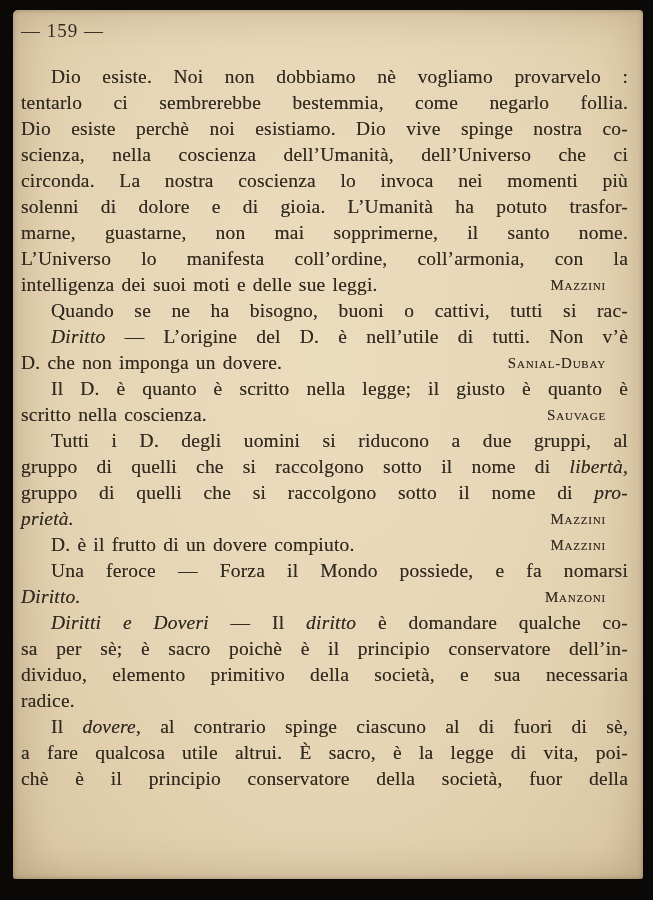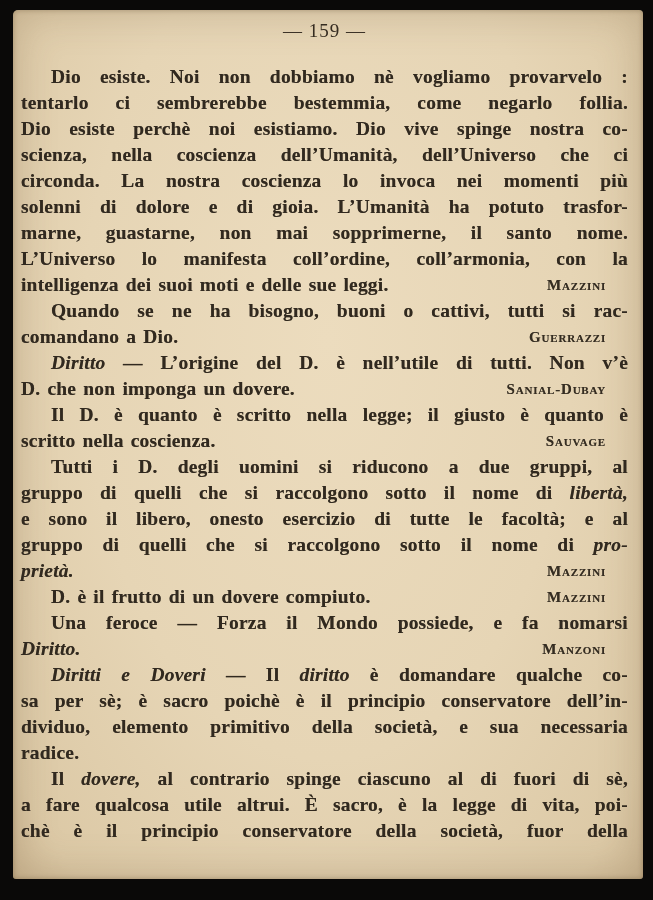--- a/index.html
+++ b/index.html
@@ -23,35 +23,33 @@
     box-shadow:
       inset 0 0 38px 6px rgba(110, 84, 48, 0.22),
       inset 0 0 4px 1px rgba(70, 50, 25, 0.25);
   }
   .page-content {
     position: absolute;
     left: 8px; top: 8px; right: 15px; bottom: 6px;
     color: #31291f;
   }
   .page-number {
-    text-align: center;
     font-size: 19px;
     line-height: 26px;
     letter-spacing: 1px;
     margin-bottom: 20px;
     color: #352c21;
   }
   .line {
     font-size: 19.5px;
     line-height: 26px;
     letter-spacing: 0.2px;
     word-spacing: 2px;
     white-space: normal;
     text-shadow: 0 0 0.5px rgba(49, 41, 31, 0.55);
-    font-weight: bold;
   }
   .line.j {
     text-align: justify;
     text-align-last: justify;
   }
   .line.ind { padding-left: 30px; }
   .line.attr-line {
     display: flex;
     justify-content: space-between;
     align-items: flex-start;
@@ -83,43 +81,38 @@
             <div class="line j"><span class="line-text"><span>solenni di dolore e di gioia. L’Umanità ha potuto trasfor-</span></span></div>
             <div class="line j"><span class="line-text"><span>marne, guastarne, non mai sopprimerne, il santo nome.</span></span></div>
             <div class="line j"><span class="line-text"><span>L’Universo  lo manifesta coll’ordine, coll’armonia, con la</span></span></div>
             <div class="line attr-line">
               <span class="line-text"><span>intelligenza dei suoi moti e delle sue leggi.</span></span>
               <span class="attribution">Mazzini</span>
             </div>
           </div>
           <div class="para">
             <div class="line j ind"><span class="line-text"><span>Quando se ne ha bisogno, buoni o cattivi, tutti si rac-</span></span></div>
-            <div class="line attr-line">
-              <span class="line-text"><span>comandano a Dio.</span></span>
-              <span class="attribution">Guerrazzi</span>
-            </div>
           </div>
           <div class="para">
             <div class="line j ind"><span class="line-text"><span class="it">Diritto</span><span> — L’origine del D. è nell’utile di tutti. Non v’è</span></span></div>
             <div class="line attr-line">
               <span class="line-text"><span>D. che non imponga un dovere.</span></span>
               <span class="attribution">Sanial-Dubay</span>
             </div>
           </div>
           <div class="para">
             <div class="line j ind"><span class="line-text"><span>Il D. è quanto è scritto nella legge; il giusto è quanto è</span></span></div>
             <div class="line attr-line">
               <span class="line-text"><span>scritto nella coscienza.</span></span>
               <span class="attribution">Sauvage</span>
             </div>
           </div>
           <div class="para">
             <div class="line j ind"><span class="line-text"><span>Tutti i D. degli uomini si riducono a due gruppi, al</span></span></div>
             <div class="line j"><span class="line-text"><span>gruppo di quelli che si raccolgono sotto il nome di </span><span class="it">libertà,</span></span></div>
-            <div class="line j"><span class="line-text"><span>e sono il libero, onesto esercizio di tutte le facoltà; e al</span></span></div>
             <div class="line j"><span class="line-text"><span>gruppo di quelli che si raccolgono sotto il nome di </span><span class="it">pro-</span></span></div>
             <div class="line attr-line">
               <span class="line-text"><span class="it">prietà.</span></span>
               <span class="attribution">Mazzini</span>
             </div>
           </div>
           <div class="para">
             <div class="line ind attr-line">
               <span class="line-text"><span>D. è il frutto di un dovere compiuto.</span></span>
               <span class="attribution">Mazzini</span>

